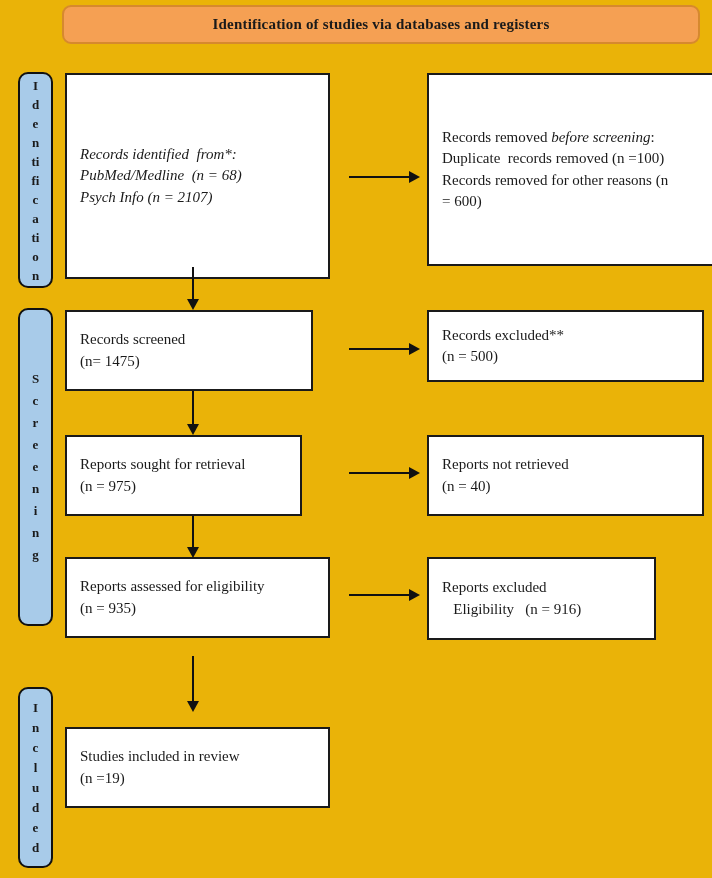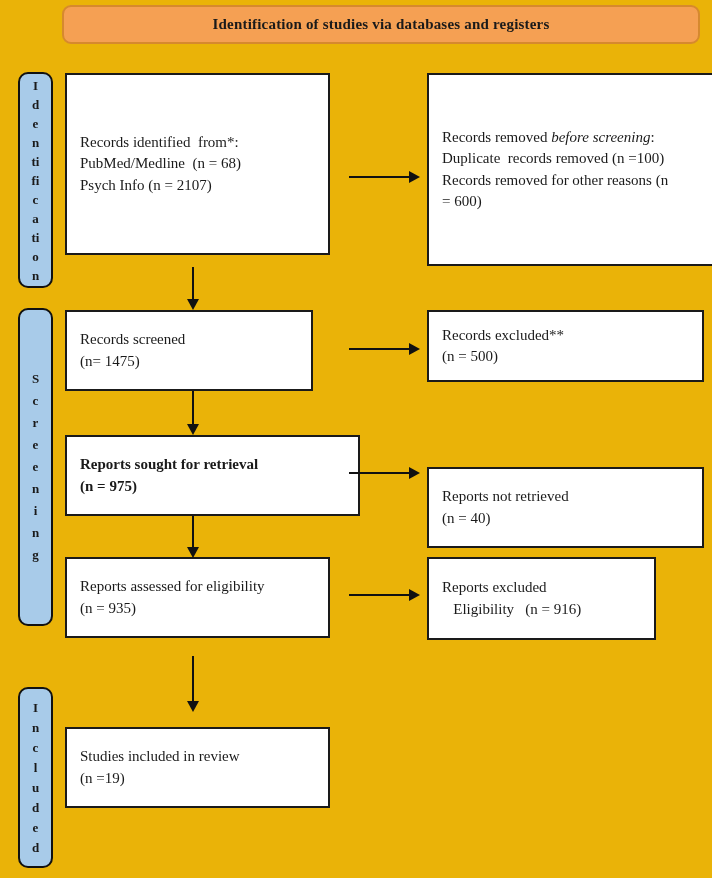--- a/index.html
+++ b/index.html
@@ -22,26 +22,26 @@
   }
   .stage-identification { top: 72px; height: 216px; line-height: 19px; }
   .stage-screening      { top: 308px; height: 318px; line-height: 22px; }
   .stage-included       { top: 687px; height: 181px; line-height: 20px; }
   .flowbox {
     position: absolute; background: #ffffff; border: 2px solid #1a1a1a;
     display: flex; flex-direction: column; justify-content: center;
     padding: 4px 8px 4px 13px; font-size: 15px; line-height: 1.42;
     white-space: pre-wrap;
   }
-  .b1 { left: 65px;  top: 73px;  width: 265px; height: 182px; }
+  .b1 { left: 65px;  top: 73px;  width: 265px; height: 206px; font-style: italic; }
   .b2 { left: 427px; top: 73px;  width: 298px; height: 193px; }
   .b3 { left: 65px;  top: 310px; width: 248px; height: 81px; }
   .b4 { left: 427px; top: 310px; width: 277px; height: 72px; }
-  .b5 { left: 65px;  top: 435px; width: 295px; height: 81px; font-weight: bold; }
-  .b6 { left: 427px; top: 435px; width: 277px; height: 81px; margin-top: 32px; }
+  .b5 { left: 65px;  top: 435px; width: 237px; height: 81px; }
+  .b6 { left: 427px; top: 435px; width: 277px; height: 81px; }
   .b7 { left: 65px;  top: 557px; width: 265px; height: 81px; }
   .b8 { left: 427px; top: 557px; width: 229px; height: 83px; }
   .b9 { left: 65px;  top: 727px; width: 265px; height: 81px; }
   .arrow-h { position: absolute; height: 2px; background: #111111; }
   .arrow-h::after {
     content: ""; position: absolute; right: -11px; top: -5px;
     border-left: 11px solid #111111;
     border-top: 6px solid transparent; border-bottom: 6px solid transparent;
   }
   .arrow-v { position: absolute; width: 2px; background: #111111; }

